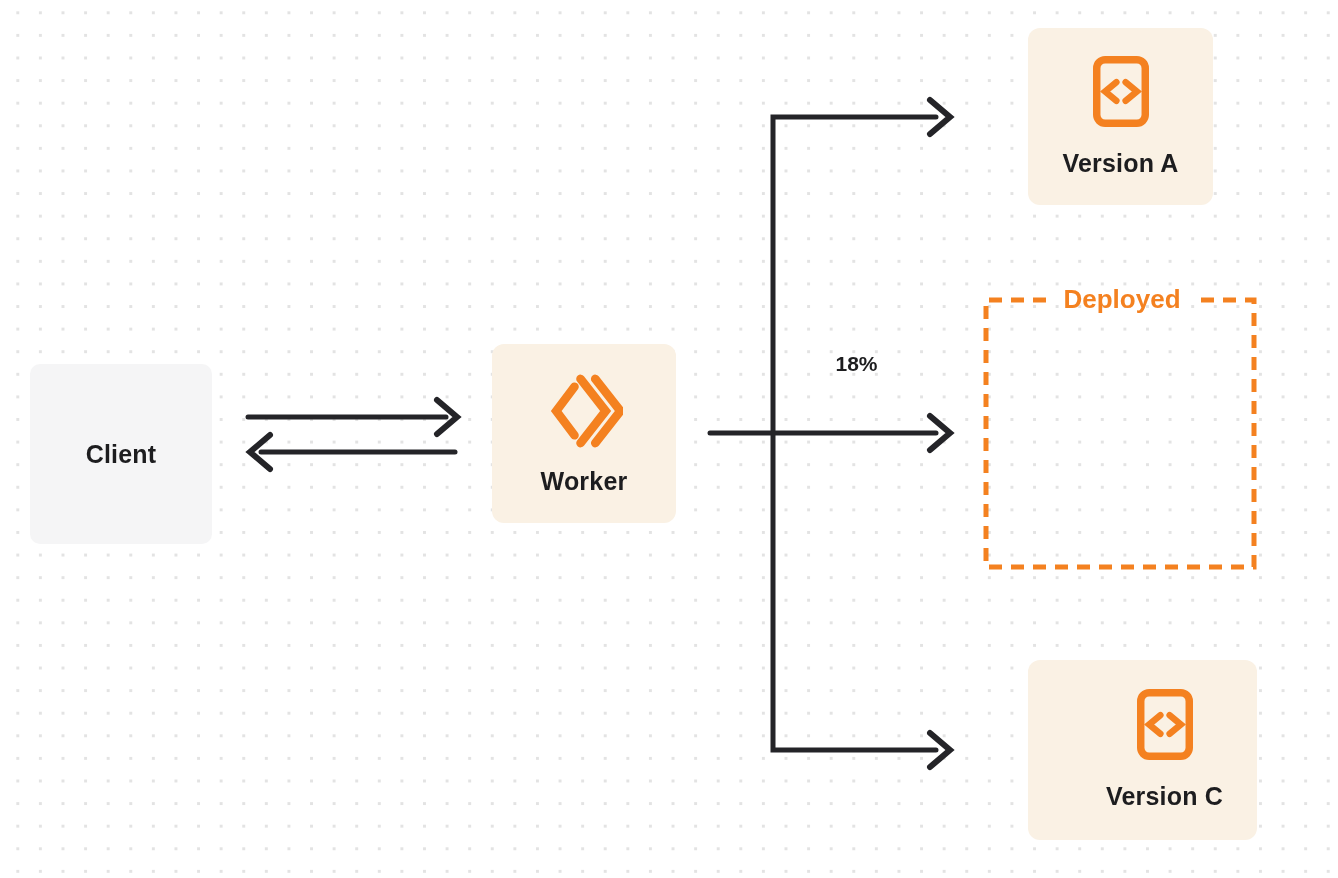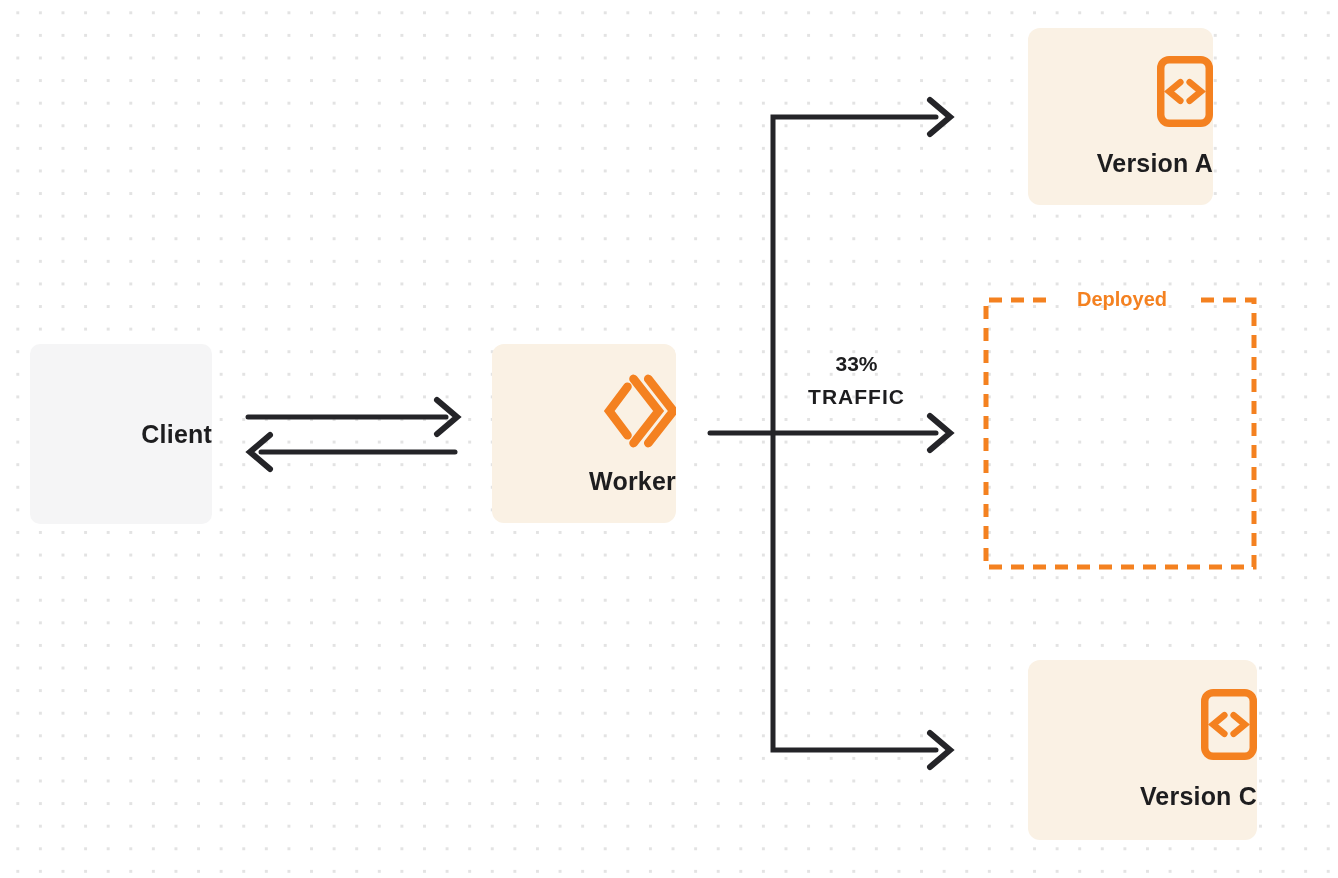--- a/index.html
+++ b/index.html
@@ -12,42 +12,42 @@
     background-position: 6.5px 1.5px;
     font-family:"Liberation Sans", sans-serif;
     overflow:hidden;
   }
   .overlay { position:absolute; left:0; top:0; width:1338px; height:878px; }
 
   .node {
     position:absolute;
     border-radius:12px;
     display:flex; flex-direction:column;
-    align-items:flex-end; justify-content:center;
+    align-items:center; justify-content:center;
   }
   .node-label {
     font-size:25px; font-weight:700; color:#1d1d1f; letter-spacing:0.2px;
   }
-  .client  { left:30px;  top:344px; width:182px; height:180px; background:#f5f5f6; border-radius:10px; }
+  .client  { left:30px;  top:364px; width:182px; height:180px; background:#f5f5f6; border-radius:10px; }
   .worker  { left:492px; top:344px; width:184px; height:179px; background:#faf1e4; gap:12px; }
   .version { width:185px; height:177px; background:#faf1e4; gap:18px; }
   .version-a { left:1028px; top:28px;  }
   .version-b { left:1028px; top:345px; }
   .version-c { left:1028px; top:660px; height:180px;padding-left:44px; }
 
   .traffic-label {
     position:absolute; left:774px; top:347px; width:165px;
     text-align:center; color:#1d1d1f; font-weight:700; font-size:21px;
     line-height:33px;
   }
   .traffic-label .line2 { letter-spacing:1px; }
 
   .deployed-label {
     position:absolute; left:1040px; top:284px; width:164px;
-    text-align:center; color:#f48120; font-weight:700; font-size:20px;
+    text-align:center; color:#f48120; font-weight:700; font-size:26px;
     line-height:30px;
   }
 </style>
 </head>
 <body>
 
 <div class="canvas">
 
   <svg class="overlay" viewBox="0 0 1338 878" fill="none" xmlns="http://www.w3.org/2000/svg">
 
@@ -104,19 +104,18 @@
       <svg width="56" height="71" viewBox="0 0 60 76" fill="none" xmlns="http://www.w3.org/2000/svg" stroke="#f48120" stroke-linecap="round" stroke-linejoin="miter">
         <rect x="4" y="4" width="52" height="68" rx="9" stroke-width="8"></rect>
         <path d="M25 28 L13 38 L25 48" stroke-width="7"></path>
         <path d="M35 28 L47 38 L35 48" stroke-width="7"></path>
       </svg>
     </span>
     <span class="node-label">Version C</span>
   </div>
 
   <div class="traffic-label">
-    <div class="line1">33%</div>
-    <div class="line2">TRAFFIC</div>
+    <div class="line1">18%</div>
   </div>
 
   <div class="deployed-label">Deployed</div>
 
 </div>
 
 </body></html>

